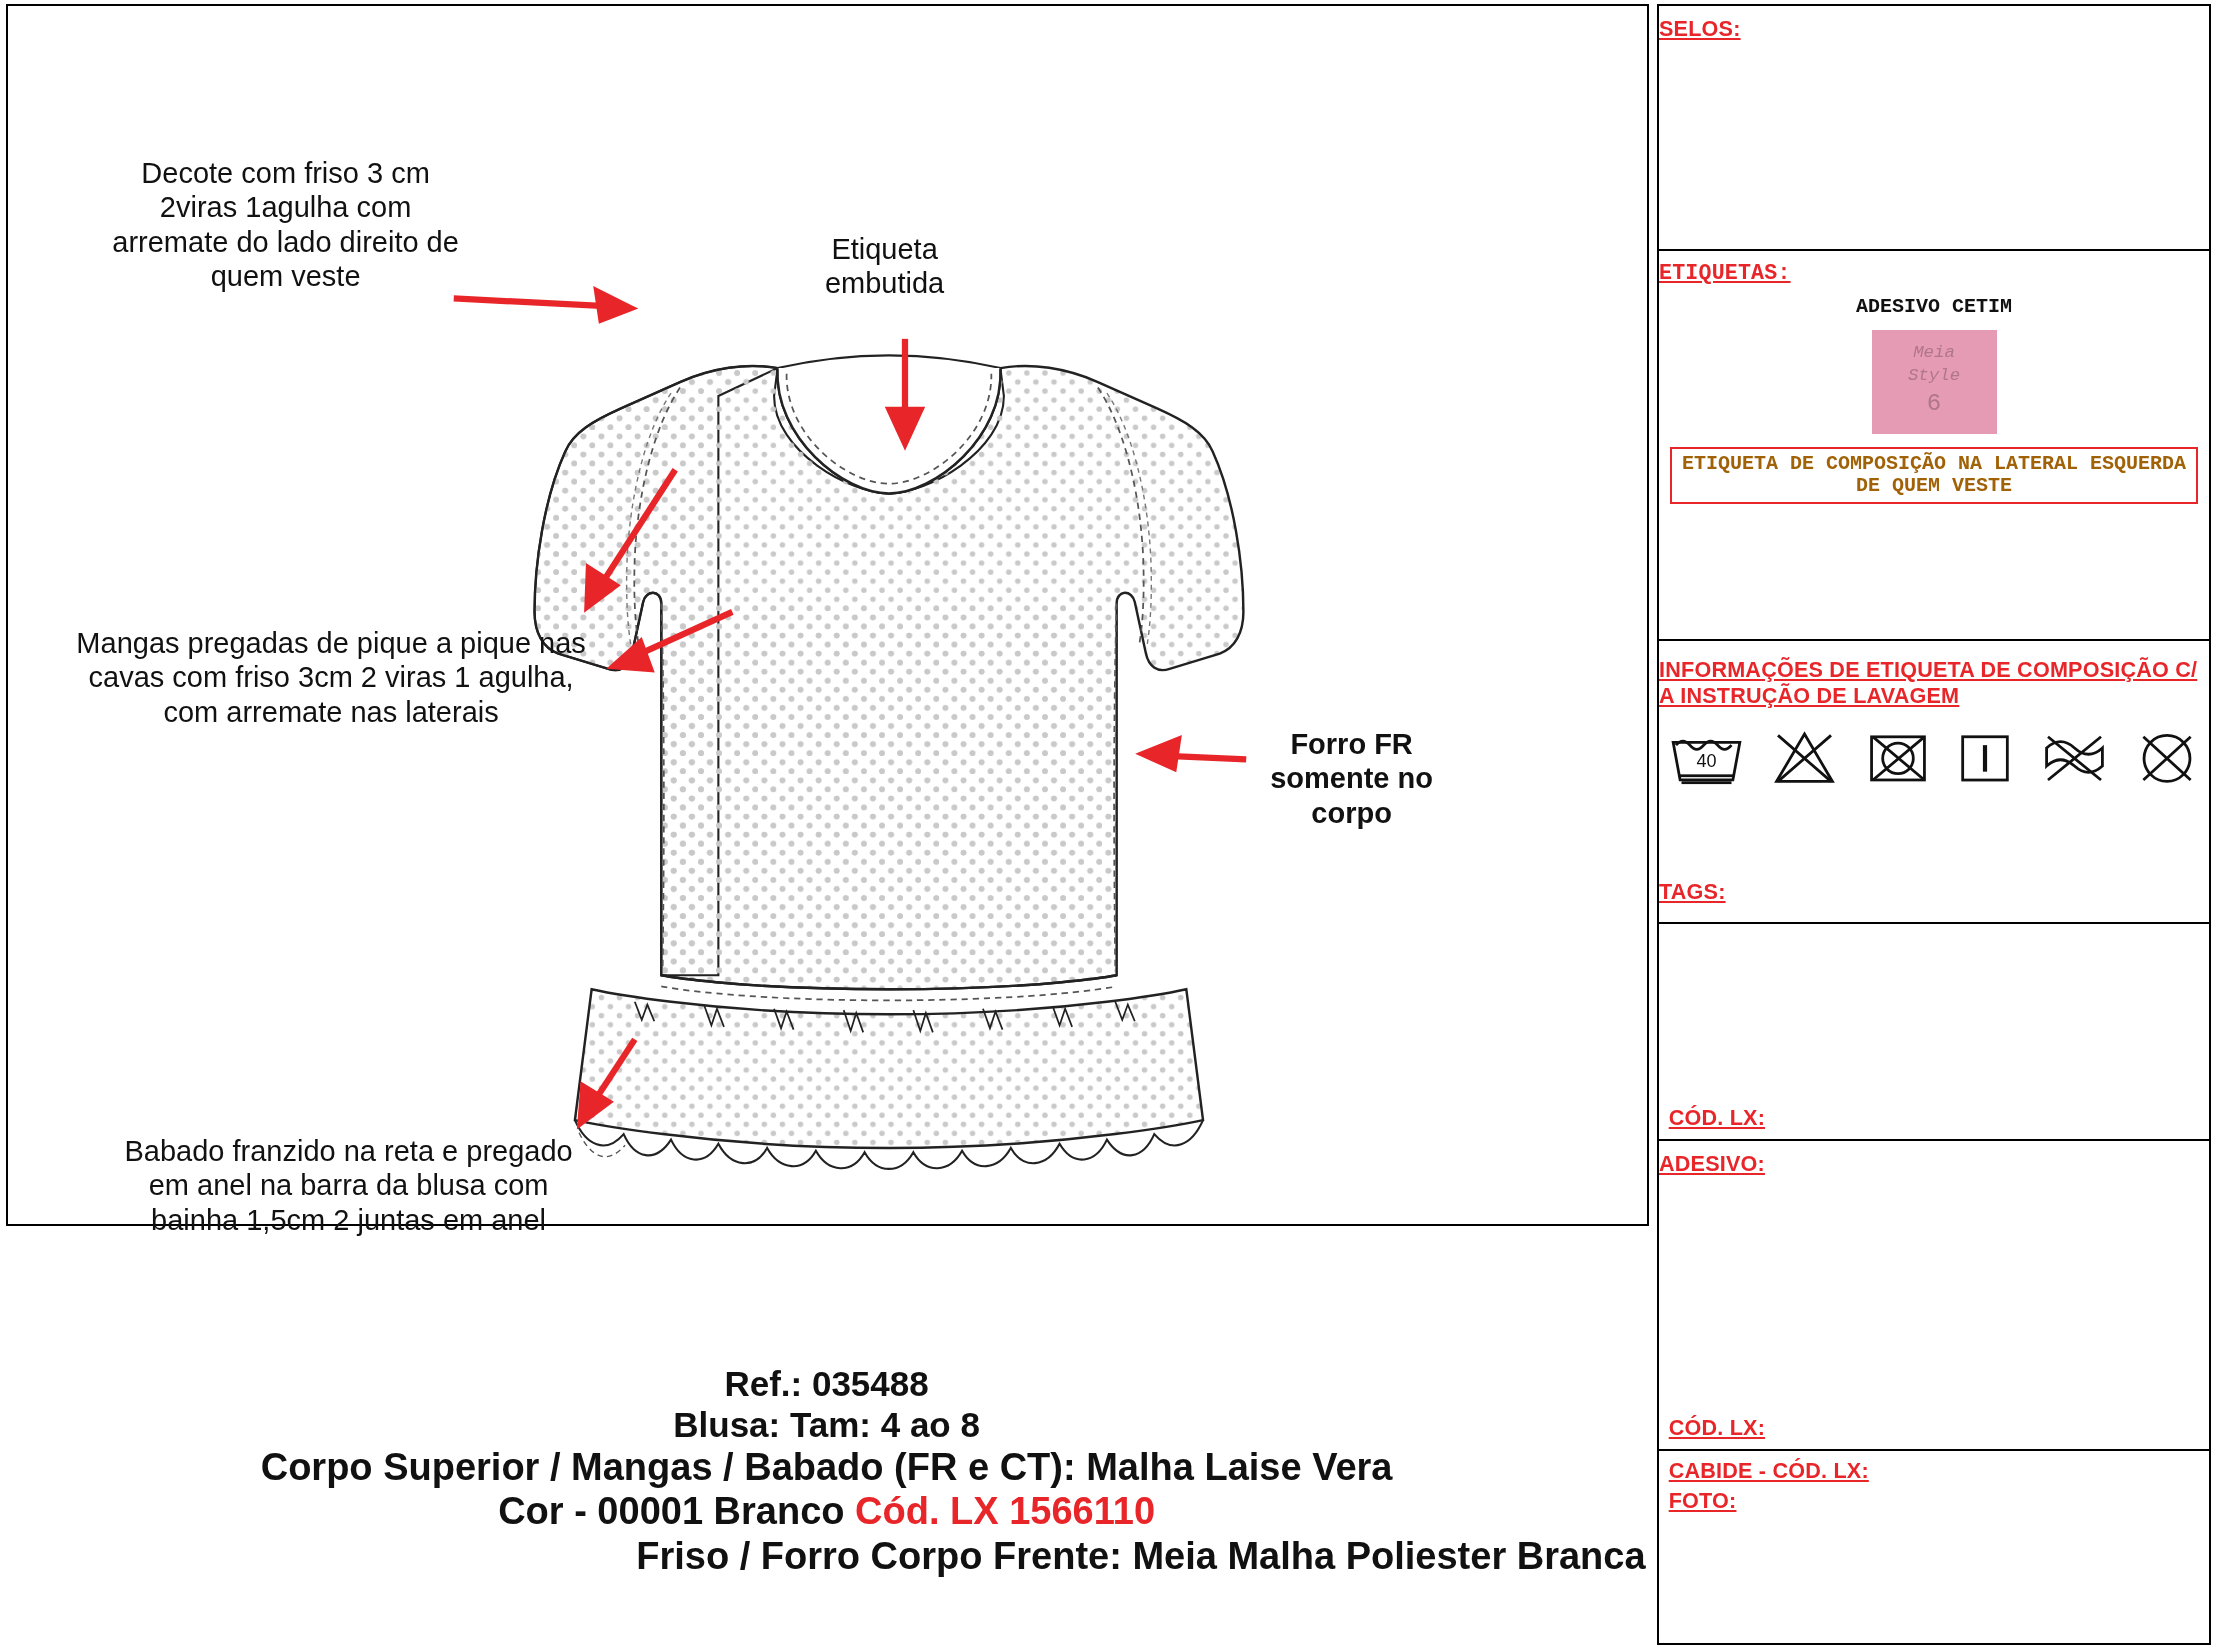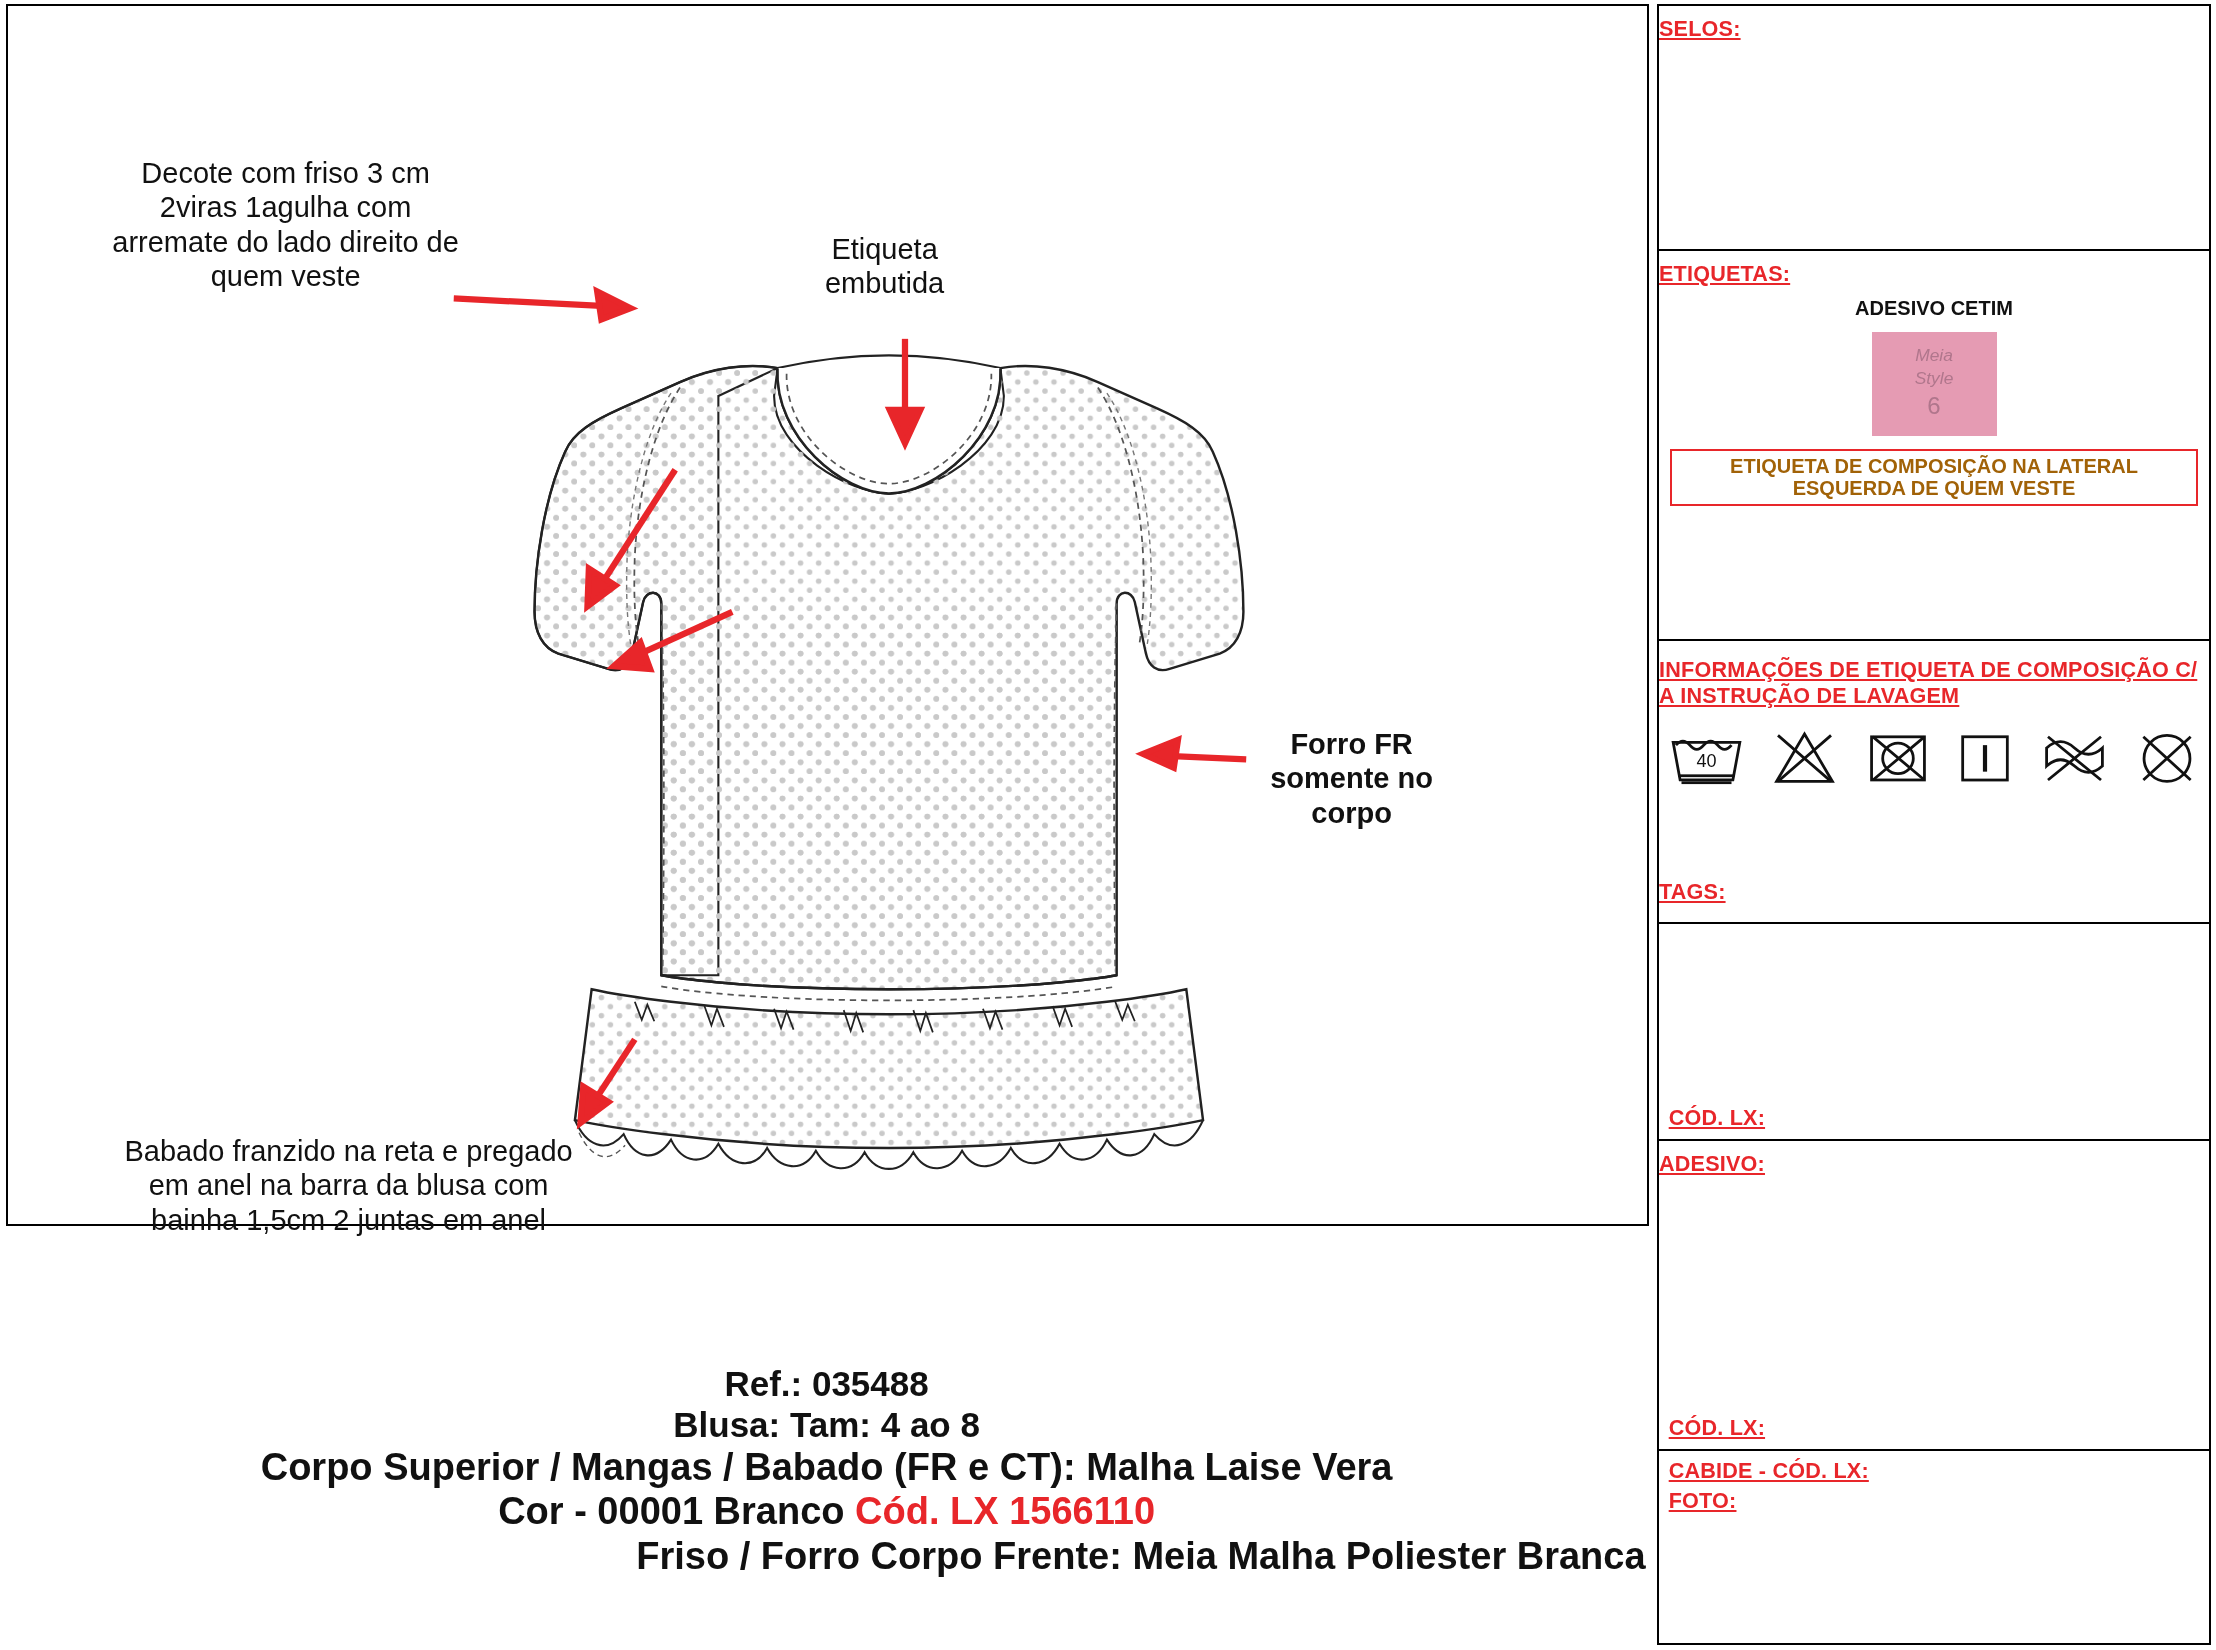--- a/index.html
+++ b/index.html
@@ -138,20 +138,21 @@
 
         <path d="M900 1484 L832 1588" fill="none"></path>
         <path d="M822 1604 L826 1552 L862 1574 Z"></path>
       </g>
     </svg>
 
     <div class="note" style="left:104px;top:150px;width:348px;">Decote com friso 3 cm 2viras 1agulha com arremate do lado direito de quem veste</div>
 
     <div class="note" style="left:762px;top:226px;width:230px;">Etiqueta embutida</div>
 
+    <div class="note" style="left:66px;top:620px;width:515px;">Mangas pregadas de pique a pique nas cavas com friso 3cm 2 viras 1 agulha, com arremate nas laterais</div>
 
     <div class="note bold" style="left:1236px;top:721px;width:216px;">Forro FR somente no corpo</div>
 
     <div class="note" style="left:111px;top:1128px;width:460px;">Babado franzido na reta e pregado em anel na barra da blusa com bainha 1,5cm 2 juntas em anel</div>
 
     <div id="spec" style="top:1358px;">
       <div class="s-ref">Ref.: 035488</div>
       <div class="s-blusa">Blusa: Tam: 4 ao 8</div>
       <div class="s-corpo">Corpo Superior / Mangas / Babado (FR e CT):  Malha Laise Vera</div>
       <div class="s-cor">
@@ -160,21 +161,21 @@
       <div class="s-friso">Friso / Forro Corpo Frente: Meia Malha Poliester Branca</div>
     </div>
   </div>
 
   <div class="frame" id="right-frame">
 
     <div class="rcell" style="top:0;height:245px;padding-top:9.7px;">
       <div class="rtitle">SELOS:</div>
     </div>
 
-    <div class="rcell" style="top:245px;height:390px;padding-top:9.7px;">
+    <div class="rcell" style="top:245px;height:390px;padding-top:9.7px;font-family:Liberation Mono, monospace;">
       <div class="rtitle">ETIQUETAS:</div>
       <div class="rsub">ADESIVO CETIM</div>
       <div class="satin">
         <span class="s1">Meia</span>
         <span class="s2">Style</span>
         <span class="s3">6</span>
       </div>
       <div class="redbox">ETIQUETA DE COMPOSIÇÃO NA LATERAL ESQUERDA DE QUEM VESTE</div>
     </div>
 

